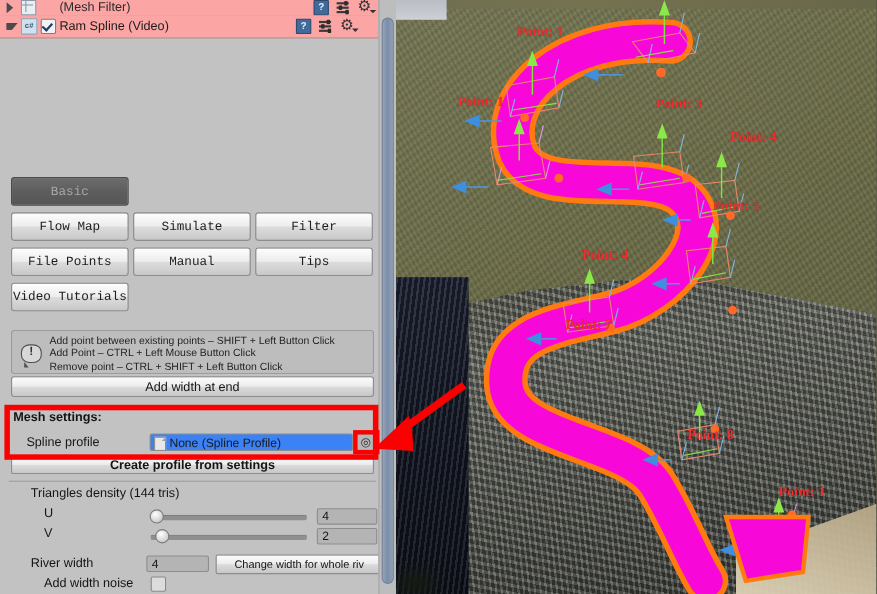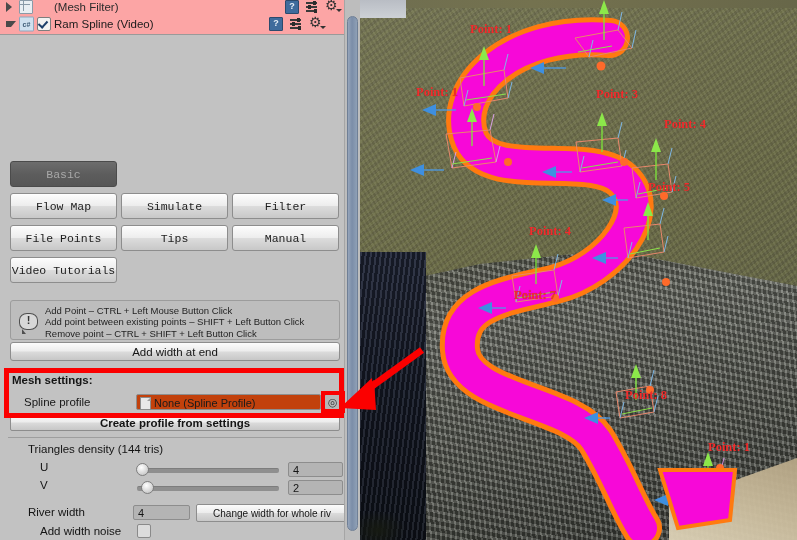--- a/index.html
+++ b/index.html
@@ -70,21 +70,21 @@
   .help-ico:after{content:"";position:absolute;left:2px;bottom:-5px;width:0;height:0;border-left:4px solid #4f4f4f;border-top:5px solid transparent;}
   .help-lines{position:absolute;left:34px;top:4px;right:4px;}
   .help-lines div{font-size:9.5px;color:#1f1f1f;line-height:11.3px;white-space:nowrap;}
   .wide-btn{position:absolute;left:10px;top:342px;width:330px;height:19px;line-height:18px;text-align:center;font-size:11.5px;
         color:#151515;background:linear-gradient(to bottom,#fcfcfc 0%,#ececec 48%,#dbdbdb 52%,#c7c7c7 100%);
         border:1px solid #8d8d8d;border-radius:3px;box-sizing:border-box;cursor:pointer;}
 
   
   .mesh-label{position:absolute;left:12px;top:374px;font-size:11.5px;font-weight:bold;color:#141414;}
   .spline-label{position:absolute;left:24px;top:396px;font-size:11.5px;color:#171717;}
-  .objfield{position:absolute;left:136px;top:394px;width:185px;height:16px;background:#c2410c;border:1px solid #8e8e8e;
+  .objfield{position:absolute;left:136px;top:394px;width:185px;height:16px;background:#3b82f6;border:1px solid #8e8e8e;
             border-radius:2px;box-sizing:border-box;cursor:pointer;}
   .objfield .doc{position:absolute;left:3px;top:2px;width:9px;height:11px;background:#e8e8e8;border:1px solid #8d8d8d;}
   .objfield .doc:after{content:"";position:absolute;right:-1px;top:-1px;border-left:4px solid transparent;border-bottom:4px solid #9e9e9e;}
   .objfield .txt{position:absolute;left:17px;top:1px;font-size:11px;color:#1a1a1a;line-height:14px;}
   .picker{position:absolute;left:324px;top:394px;width:17px;height:16px;background:#b7b7b7;border:1px solid #8e8e8e;
           border-radius:2px;box-sizing:border-box;cursor:pointer;}
   .picker:after{content:"\25ce";position:absolute;left:0;right:0;top:-1px;text-align:center;font-size:11px;color:#2d2d2d;line-height:16px;}
   .createbtn{position:absolute;left:10px;top:414px;width:330px;height:17px;line-height:16px;text-align:center;font-size:11.5px;
         color:#141414;font-weight:bold;background:linear-gradient(to bottom,#fcfcfc 0%,#ececec 48%,#dbdbdb 52%,#c7c7c7 100%);
         border:1px solid #8d8d8d;border-radius:2px;box-sizing:border-box;cursor:pointer;}
@@ -197,33 +197,33 @@
       <div class="row">
         <div class="ubtn active">Basic</div>
       </div>
       <div class="row">
         <div class="ubtn">Flow Map</div>
         <div class="ubtn">Simulate</div>
         <div class="ubtn">Filter</div>
       </div>
       <div class="row">
         <div class="ubtn">File Points</div>
+        <div class="ubtn">Manual</div>
         <div class="ubtn">Tips</div>
-        <div class="ubtn">Manual</div>
       </div>
       <div class="row">
         <div class="ubtn">Video Tutorials</div>
       </div>
     </div>
 
     <div class="helpbox">
       <span class="help-ico"></span>
       <div class="help-lines">
+        <div>Add point between existing points – SHIFT + Left Button Click</div>
         <div>Add Point  – CTRL + Left Mouse Button Click</div>
-        <div>Add point between existing points – SHIFT + Left Button Click</div>
         <div>Remove point – CTRL + SHIFT + Left Button Click</div>
       </div>
     </div>
 
     <div class="wide-btn">Add width at end</div>
 
     <div class="mesh-label">Mesh settings:</div>
     <div class="spline-label">Spline profile</div>
     <div class="objfield">
       <span class="doc"></span>

